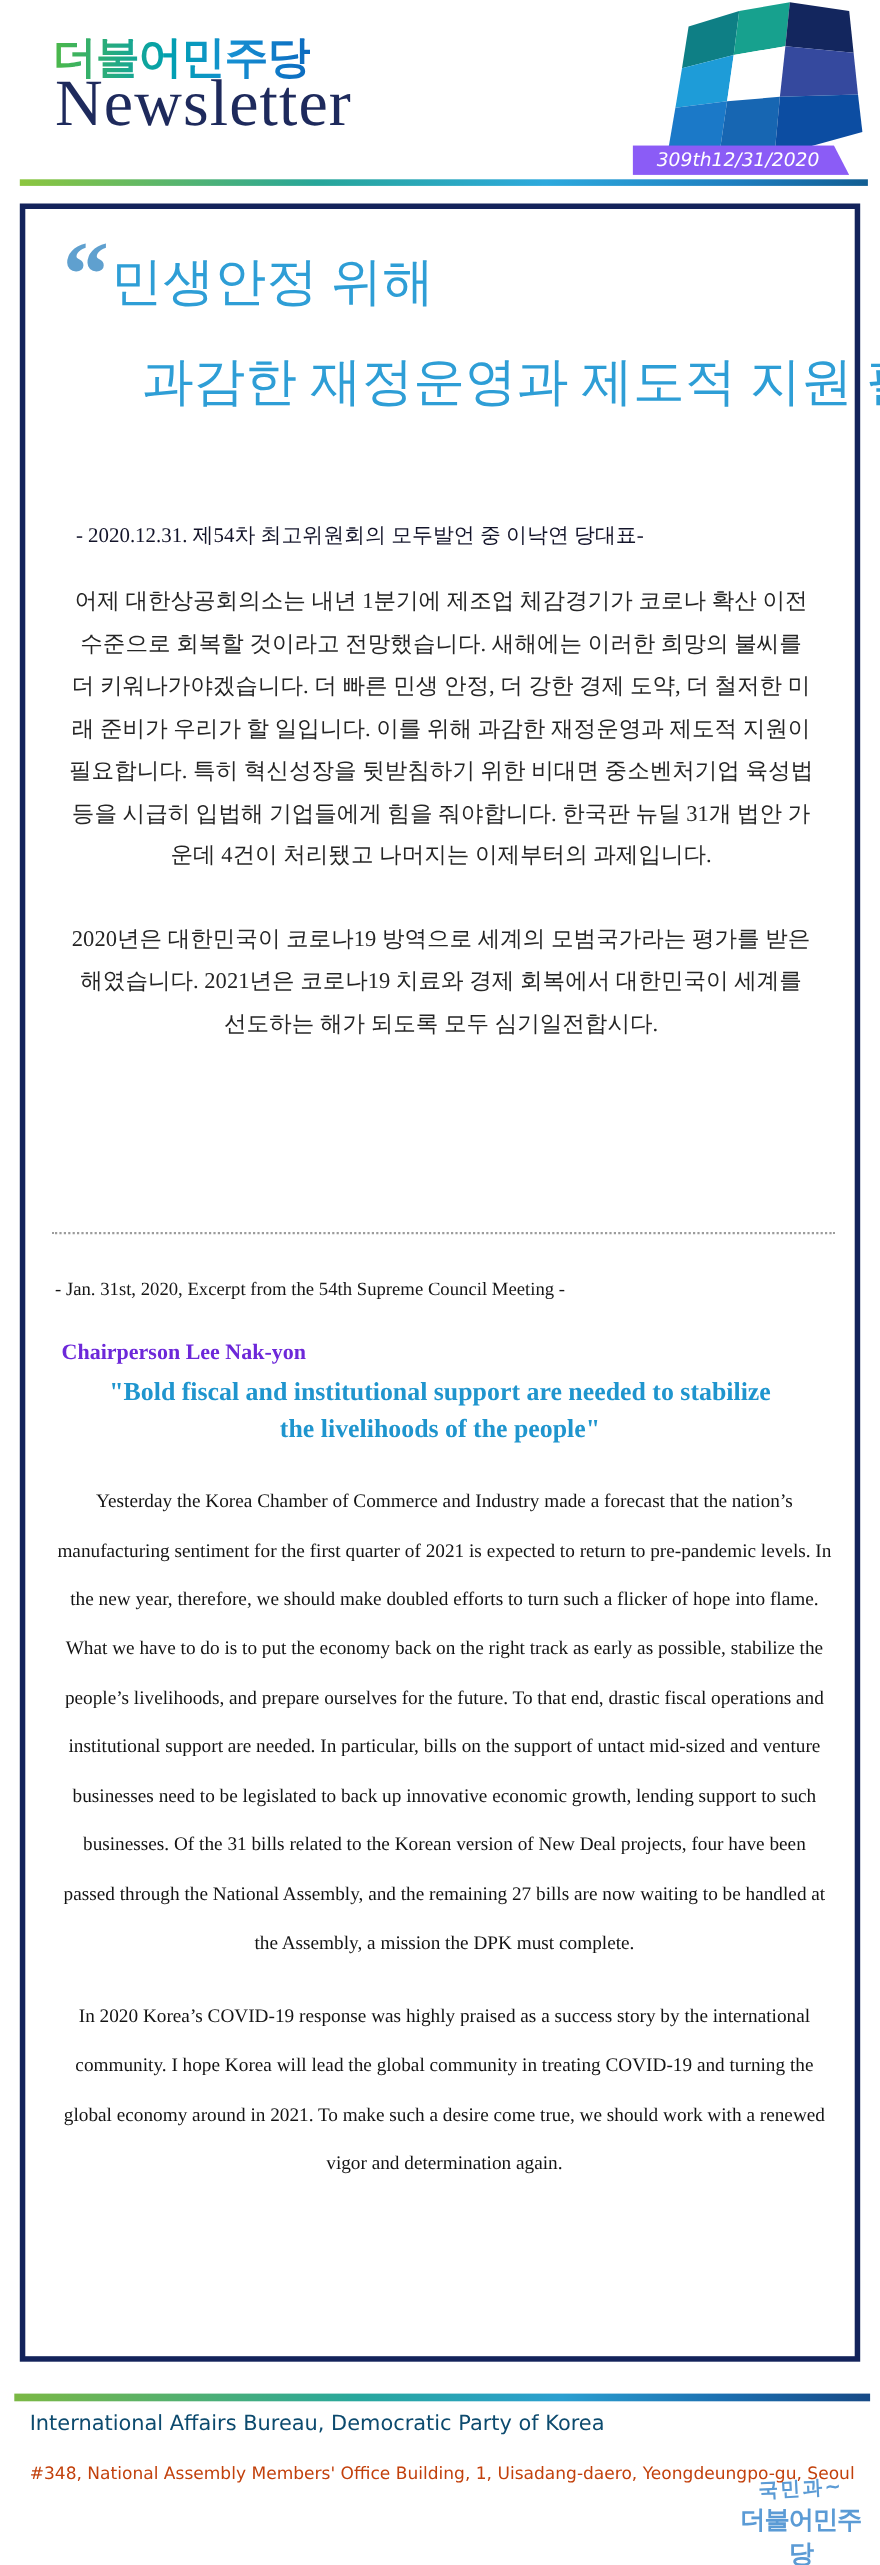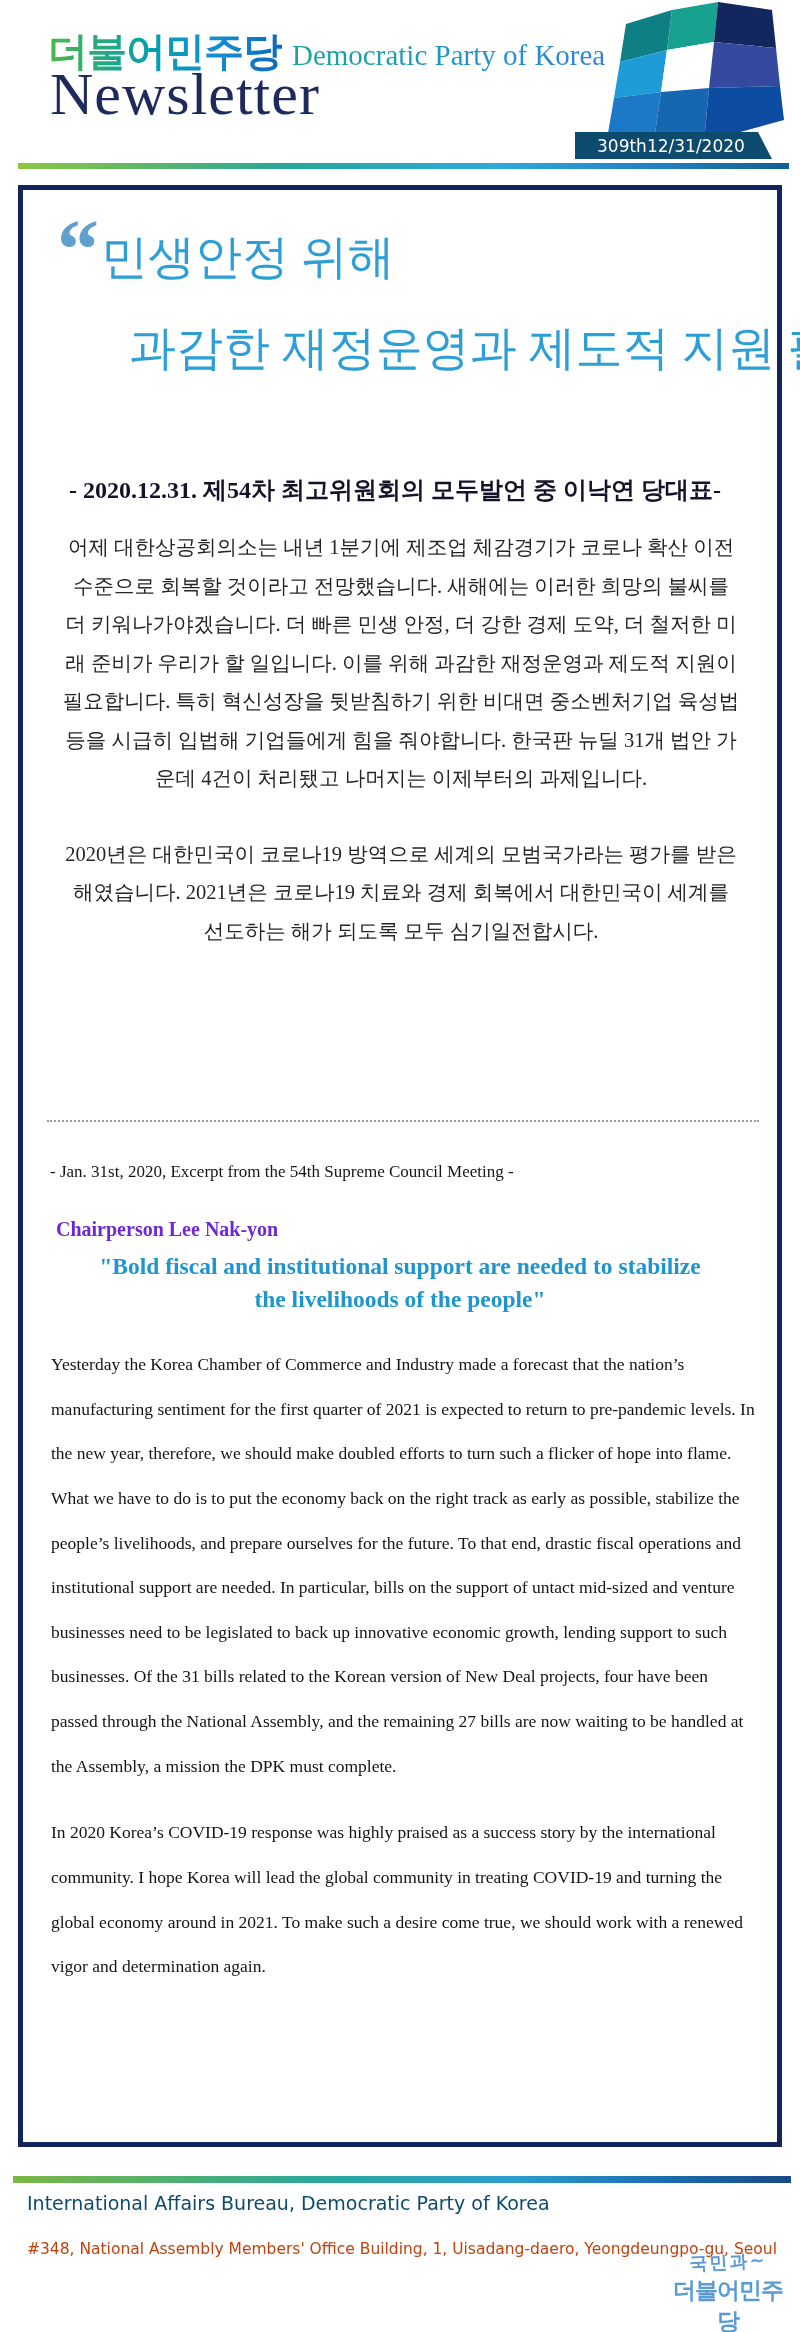--- a/index.html
+++ b/index.html
@@ -20,24 +20,24 @@
     font-family:"Liberation Serif", serif;font-size:29px;
     background:linear-gradient(90deg,#1ba39b 0%,#1f95c4 55%,#2e84d8 100%);
     -webkit-background-clip:text;background-clip:text;color:transparent;
   }
   .newsletter-title{
     position:absolute;left:50px;top:60px;font-family:Liberation Serif, serif;
     font-size:60px;color:#1e2a5c;letter-spacing:1px;
   }
   .flag{position:absolute;left:596px;top:0px;}
   .issue-badge{
-    position:absolute;left:575px;top:132px;width:197px;height:27px;background:#0c4a6e;
+    position:absolute;left:575px;top:132px;width:197px;height:27px;background:#8b5cf6;
     clip-path:polygon(0 0, calc(100% - 14px) 0, 100% 100%, 0 100%);
     display:flex;align-items:center;color:#ffffff;
-    font-family:"DejaVu Sans", sans-serif;font-size:17px;z-index:5;
+    font-family:"DejaVu Sans", sans-serif;font-size:17px;z-index:5;font-style:italic;
   }
   .issue-badge .num{padding-left:22px;}
   .issue-badge .date{}
   .header-rule{
     position:absolute;left:18px;top:163px;width:771px;height:6px;
     background:linear-gradient(to right,#8cc63f 0%,#27a699 35%,#2da9dd 62%,#1f7fc0 84%,#115e93 100%);
   }
   
   .content-box{
     position:absolute;left:18px;top:185px;width:764px;height:1962px;
@@ -46,41 +46,41 @@
   .oq{
     position:absolute;left:34px;top:18px;font-size:84px;line-height:1;
     color:#5fa0cf;font-weight:bold;font-family:"Liberation Serif", serif;
   }
   .quote-lines{
     position:absolute;left:78px;top:44px;color:#2e9ed6;
     font-size:47px;line-height:1.0;font-family:"Liberation Serif", serif;white-space:nowrap;
   }
   .quote-line2{margin-top:44px;margin-left:28px;}
   .attrib-ko{
-    position:absolute;left:46px;top:284px;font-weight:bold;font-size:24px;color:#13142a;
+    position:absolute;left:46px;top:284px;font-weight:normal;font-size:19px;color:#13142a;
     white-space:nowrap;
   }
   .ko-body{
     position:absolute;left:38px;top:338px;width:680px;
     font-size:20.5px;line-height:1.88;color:#252525;text-align:center;
   }
   .ko-body .para + .para{margin-top:37px;}
   .dotted-divider{
     position:absolute;left:24px;top:930px;width:712px;height:0;
     border-top:2px dotted #9c9c9c;
   }
   .attrib-en{position:absolute;left:27px;top:972px;font-size:17px;color:#161616;white-space:nowrap;}
   .speaker-en{position:absolute;left:33px;top:1028px;font-weight:bold;font-size:20px;color:#6d28d9;white-space:nowrap;}
   .headline-en{
     position:absolute;left:0;right:0;top:1060px;padding:0 62px;
     text-align:center;font-weight:bold;font-size:23.5px;line-height:1.4;color:#1f95ce;
   }
   .en-body{
     position:absolute;left:28px;top:1152px;width:706px;
-    font-size:17.5px;line-height:2.55;color:#141414;
+    font-size:17.5px;line-height:2.55;color:#141414;text-align:center;
   }
   .en-body .para + .para{margin-top:22px;}
   
   .footer-rule{
     position:absolute;left:13px;top:2176px;width:778px;height:7px;
     background:linear-gradient(to right,#7bb844 0%,#28a79c 40%,#2b9fd0 64%,#1c6fb0 83%,#174a86 100%);
   }
   .bureau-title{
     position:absolute;left:27px;top:2192px;font-family:"DejaVu Sans", sans-serif;
     font-size:19px;color:#0c4a6e;white-space:nowrap;
@@ -98,21 +98,20 @@
   }
   .footer-logo .wordmark{
     display:block;font-family:"DejaVu Sans", sans-serif;font-size:23px;font-weight:900;letter-spacing:-1px;
   }
 </style>
 </head>
 <body>
 
 <div class="logo-row">
   <span class="logo-ko">더불어민주당</span>
-  <span class="logo-en">Democratic Party of Korea</span>
 </div>
 <div class="newsletter-title">Newsletter</div>
 
 <svg class="flag" width="200" height="150" viewBox="0 0 200 150">
 
   <polygon points="30,24 76,10 71,50 24,62" fill="#0e7f85"></polygon>
   <polygon points="76,10 122,2 118,42 71,50" fill="#17a18e"></polygon>
   <polygon points="122,2 176,10 180,48 118,42" fill="#13265e"></polygon>
   <polygon points="24,62 71,50 65,92 18,98" fill="#1e9cd8"></polygon>
   <polygon points="71,50 118,42 113,88 65,92" fill="#ffffff"></polygon>

